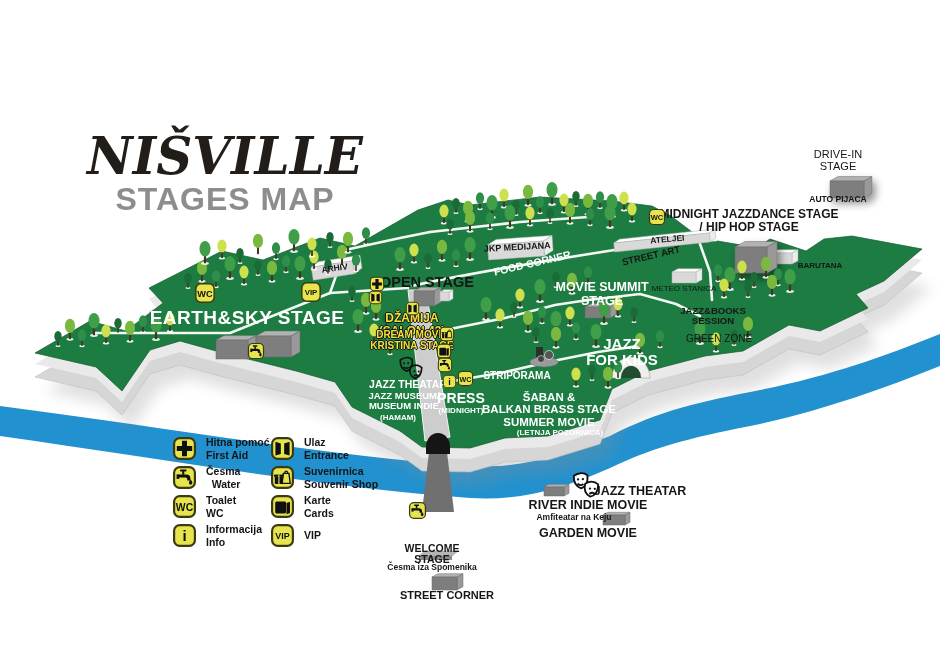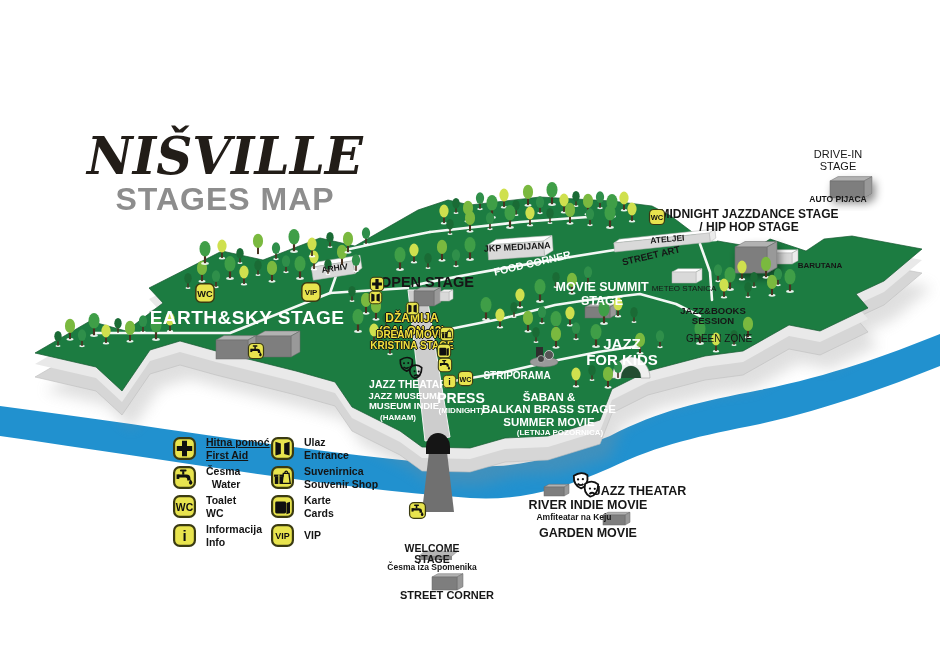--- a/index.html
+++ b/index.html
@@ -710,21 +710,21 @@
   <div id="overlay">
     <div id="title">
       <div id="title-main">NIŠVILLE</div>
       <div id="title-sub">STAGES MAP</div>
     </div>
     <div id="legend">
         <div class="legend-icon" style="left: 172px; top: 436px;"><svg viewBox="0 0 24 24" xmlns="http://www.w3.org/2000/svg">
             <rect x="2" y="2" width="20" height="20" rx="5.5" fill="#e8e44e" stroke="#3a3a12" stroke-width="2.1"></rect>
             <path d="M9.6 4.6h4.8v5h5v4.8h-5v5H9.6v-5h-5V9.6h5z" fill="#101010"></path>
           </svg></div>
-        <div class="legend-text" style="left: 206px; top: 436px; text-decoration: underline;">
+        <div class="legend-text" style="left: 206px; top: 436px;">
           <div>Hitna pomoć</div>
           <div>First Aid</div>
         </div>
         <div class="legend-icon" style="left: 172px; top: 465px;"><svg viewBox="0 0 24 24" xmlns="http://www.w3.org/2000/svg">
             <rect x="2" y="2" width="20" height="20" rx="5.5" fill="#e8e44e" stroke="#3a3a12" stroke-width="2.1"></rect>
             <g fill="#101010">
               <rect x="7.6" y="4.4" width="6.4" height="1.9" rx=".95"></rect>
               <rect x="9.8" y="5.9" width="2" height="3.4"></rect>
               <path d="M6.2 9h7.6a3.9 3.9 0 0 1 3.9 3.9v1.9h-3.1v-1.2c0-.9-.7-1.6-1.6-1.6H6.2z"></path>
               <rect x="4.4" y="9" width="2.6" height="4.4"></rect>

